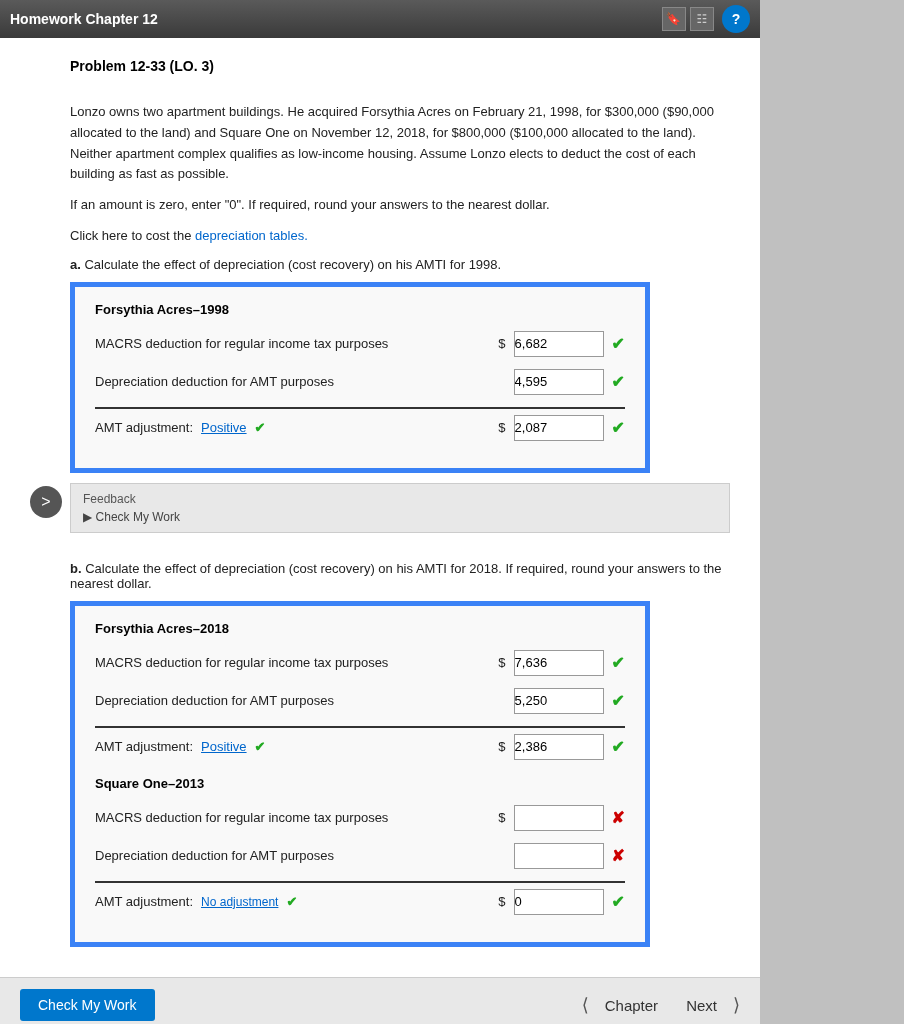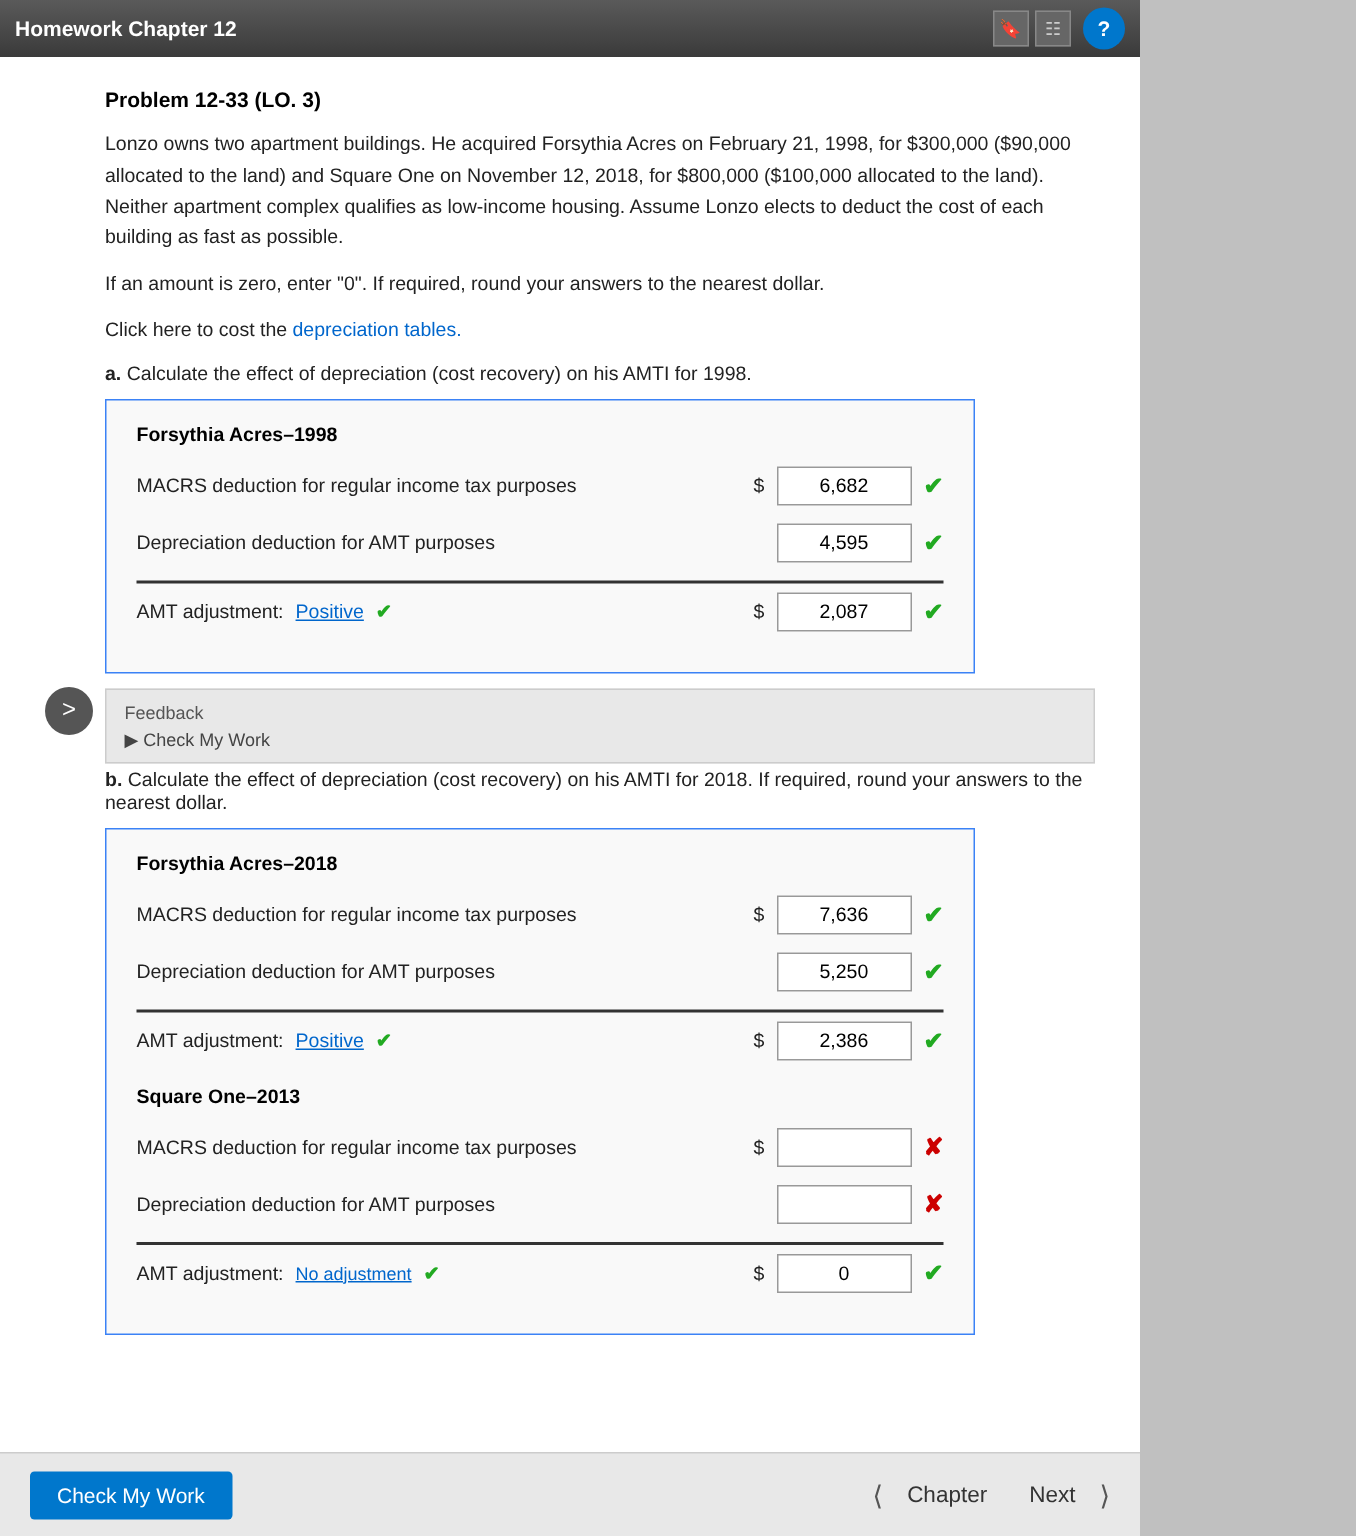--- a/index.html
+++ b/index.html
@@ -82,42 +82,42 @@
       align-items: center;
       justify-content: center;
       color: white;
       font-size: 16px;
       cursor: pointer;
       z-index: 10;
     }
     .problem-title {
       font-weight: bold;
       font-size: 14px;
-      margin-bottom: 12px;
+      margin-bottom: 28px;
     }
     .problem-text {
       font-size: 13px;
       line-height: 1.6;
       margin-bottom: 10px;
       color: #222;
     }
     .link-text {
       color: #0066cc;
       text-decoration: none;
     }
     .part-label {
       font-size: 13px;
       margin-bottom: 10px;
       color: #222;
     }
     .part-label strong {
       font-weight: bold;
     }
     .form-box {
-      border: 1px solid #3b82f6;
+      border: 5px solid #3b82f6;
       background: #f9f9f9;
       padding: 15px 20px;
       margin-bottom: 10px;
       width: 580px;
     }
     .form-box-title {
       font-weight: bold;
       font-size: 13px;
       margin-bottom: 14px;
     }
@@ -133,21 +133,21 @@
       color: #222;
     }
     .dollar-sign {
       font-size: 13px;
       color: #222;
     }
     .form-input {
       width: 90px;
       height: 26px;
       border: 1px solid #999;
-      text-align: center;
+      text-align: left;
       padding: 2px 0;
       font-size: 13px;
       background: white;
     }
     .check-icon {
       color: #22aa22;
       font-size: 16px;
       font-weight: bold;
     }
     .cross-icon {
@@ -174,21 +174,21 @@
     }
     .no-adj-link {
       color: #0066cc;
       text-decoration: underline;
       font-size: 12px;
     }
     .feedback-box {
       background: #e8e8e8;
       border: 1px solid #ccc;
       padding: 8px 12px;
-      margin-bottom: 3px;
+      margin-bottom: 28px;
       width: 100%;
     }
     .feedback-label {
       font-size: 12px;
       color: #555;
       margin-bottom: 4px;
     }
     .check-my-work-link {
       font-size: 12px;
       color: #444;

